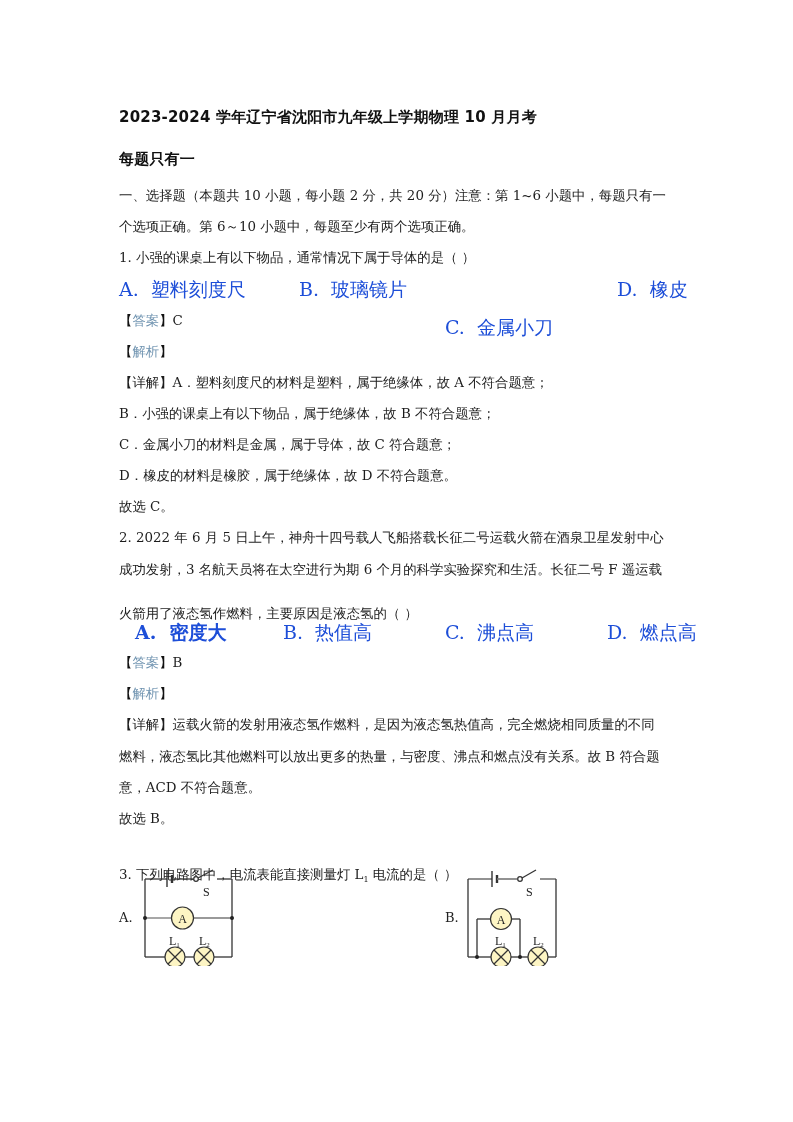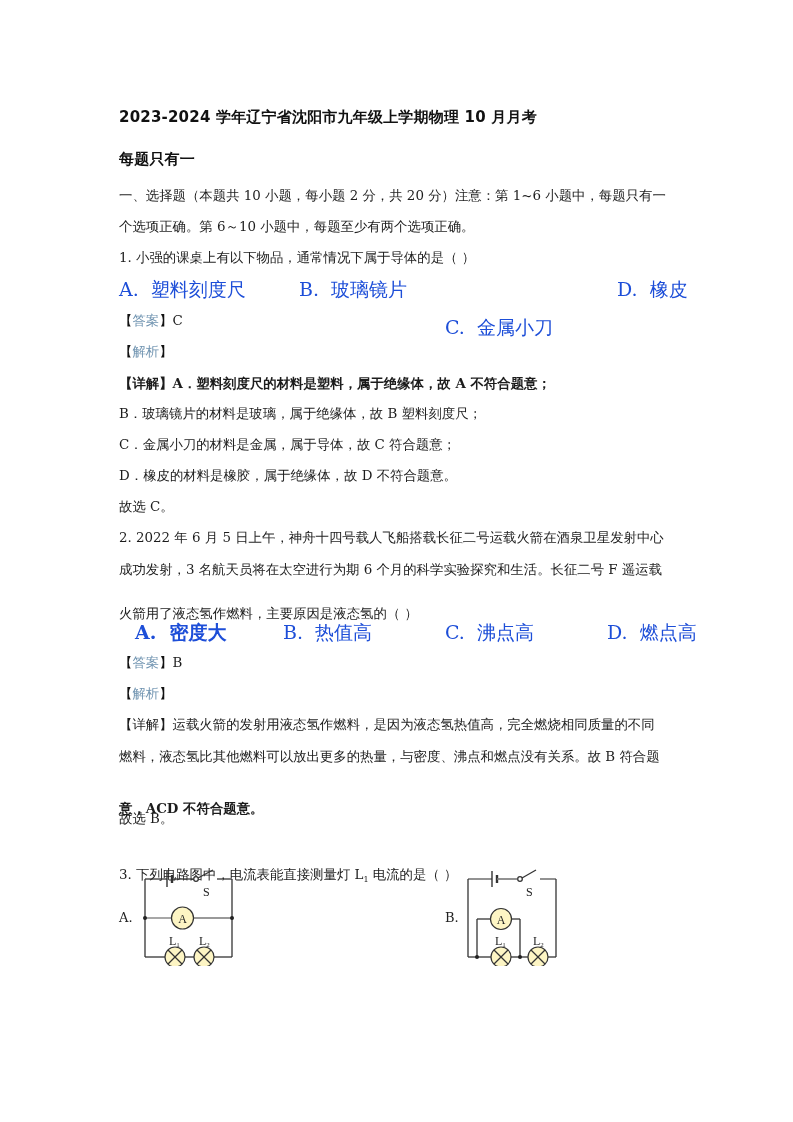--- a/index.html
+++ b/index.html
@@ -94,24 +94,24 @@
   <div class="opt" style="top:281px; left:488px;margin-left:10px;">
     <span>D.</span>&nbsp;&nbsp;<span>橡皮</span>
   </div>
 
   <div class="line" style="top:313px;">
     <span class="bracket-label">【</span><span class="bracket-inner">答案</span><span class="bracket-label">】</span><span>C</span>
   </div>
   <div class="line" style="top:344px;">
     <span class="bracket-label">【</span><span class="bracket-inner">解析</span><span class="bracket-label">】</span>
   </div>
-  <div class="line" style="top:375px;font-weight:bold;">
+  <div class="line" style="top:375px;">
     <span>【详解】</span><span>A．塑料刻度尺的材料是塑料，属于绝缘体，故 A 不符合题意；</span>
   </div>
-  <div class="line" style="top:406px;">B．玻璃镜片的材料是玻璃，属于绝缘体，故 B 塑料刻度尺；</div>
+  <div class="line" style="top:406px;">B．小强的课桌上有以下物品，属于绝缘体，故 B 不符合题意；</div>
   <div class="line" style="top:437px;">C．金属小刀的材料是金属，属于导体，故 C 符合题意；</div>
   <div class="line" style="top:468px;">D．橡皮的材料是橡胶，属于绝缘体，故 D 不符合题意。</div>
   <div class="line" style="top:499px;">故选 C。</div>
 
   <div class="line" style="top:530px;">2. 2022 年 6 月 5 日上午，神舟十四号载人飞船搭载长征二号运载火箭在酒泉卫星发射中心</div>
   <div class="line" style="top:562px;">成功发射，3 名航天员将在太空进行为期 6 个月的科学实验探究和生活。长征二号 F 遥运载</div>
   <div class="line" style="top:593px;margin-top:13px;">火箭用了液态氢作燃料，主要原因是液态氢的（        ）</div>
 
   <div class="opt" style="top:624px; left:16px;font-weight:bold;">
     <span>A.</span>&nbsp;&nbsp;<span>密度大</span>
@@ -129,21 +129,21 @@
   <div class="line" style="top:655px;">
     <span class="bracket-label">【</span><span class="bracket-inner">答案</span><span class="bracket-label">】</span><span>B</span>
   </div>
   <div class="line" style="top:686px;">
     <span class="bracket-label">【</span><span class="bracket-inner">解析</span><span class="bracket-label">】</span>
   </div>
   <div class="line" style="top:717px;">
     <span>【详解】</span><span>运载火箭的发射用液态氢作燃料，是因为液态氢热值高，完全燃烧相同质量的不同</span>
   </div>
   <div class="line" style="top:749px;">燃料，液态氢比其他燃料可以放出更多的热量，与密度、沸点和燃点没有关系。故 B 符合题</div>
-  <div class="line" style="top:800px;font-weight:bold;">意，ACD 不符合题意。</div>
+  <div class="line" style="top:780px;">意，ACD 不符合题意。</div>
   <div class="line" style="top:811px;">故选 B。</div>
 
   <div class="line" style="top:842px;margin-top:25px;">
     <span>3.  下列电路图中，电流表能直接测量灯 L</span><span class="sub">1</span><span> 电流的是（  ）</span>
   </div>
 
   <div class="circuit-label" style="left:0; top:911px;">A.</div>
 
   <svg class="circuit" style="left:22px; top:866px;" width="100" height="100" viewBox="0 0 100 100">
     <g stroke="#333" stroke-width="1.3" fill="none">

